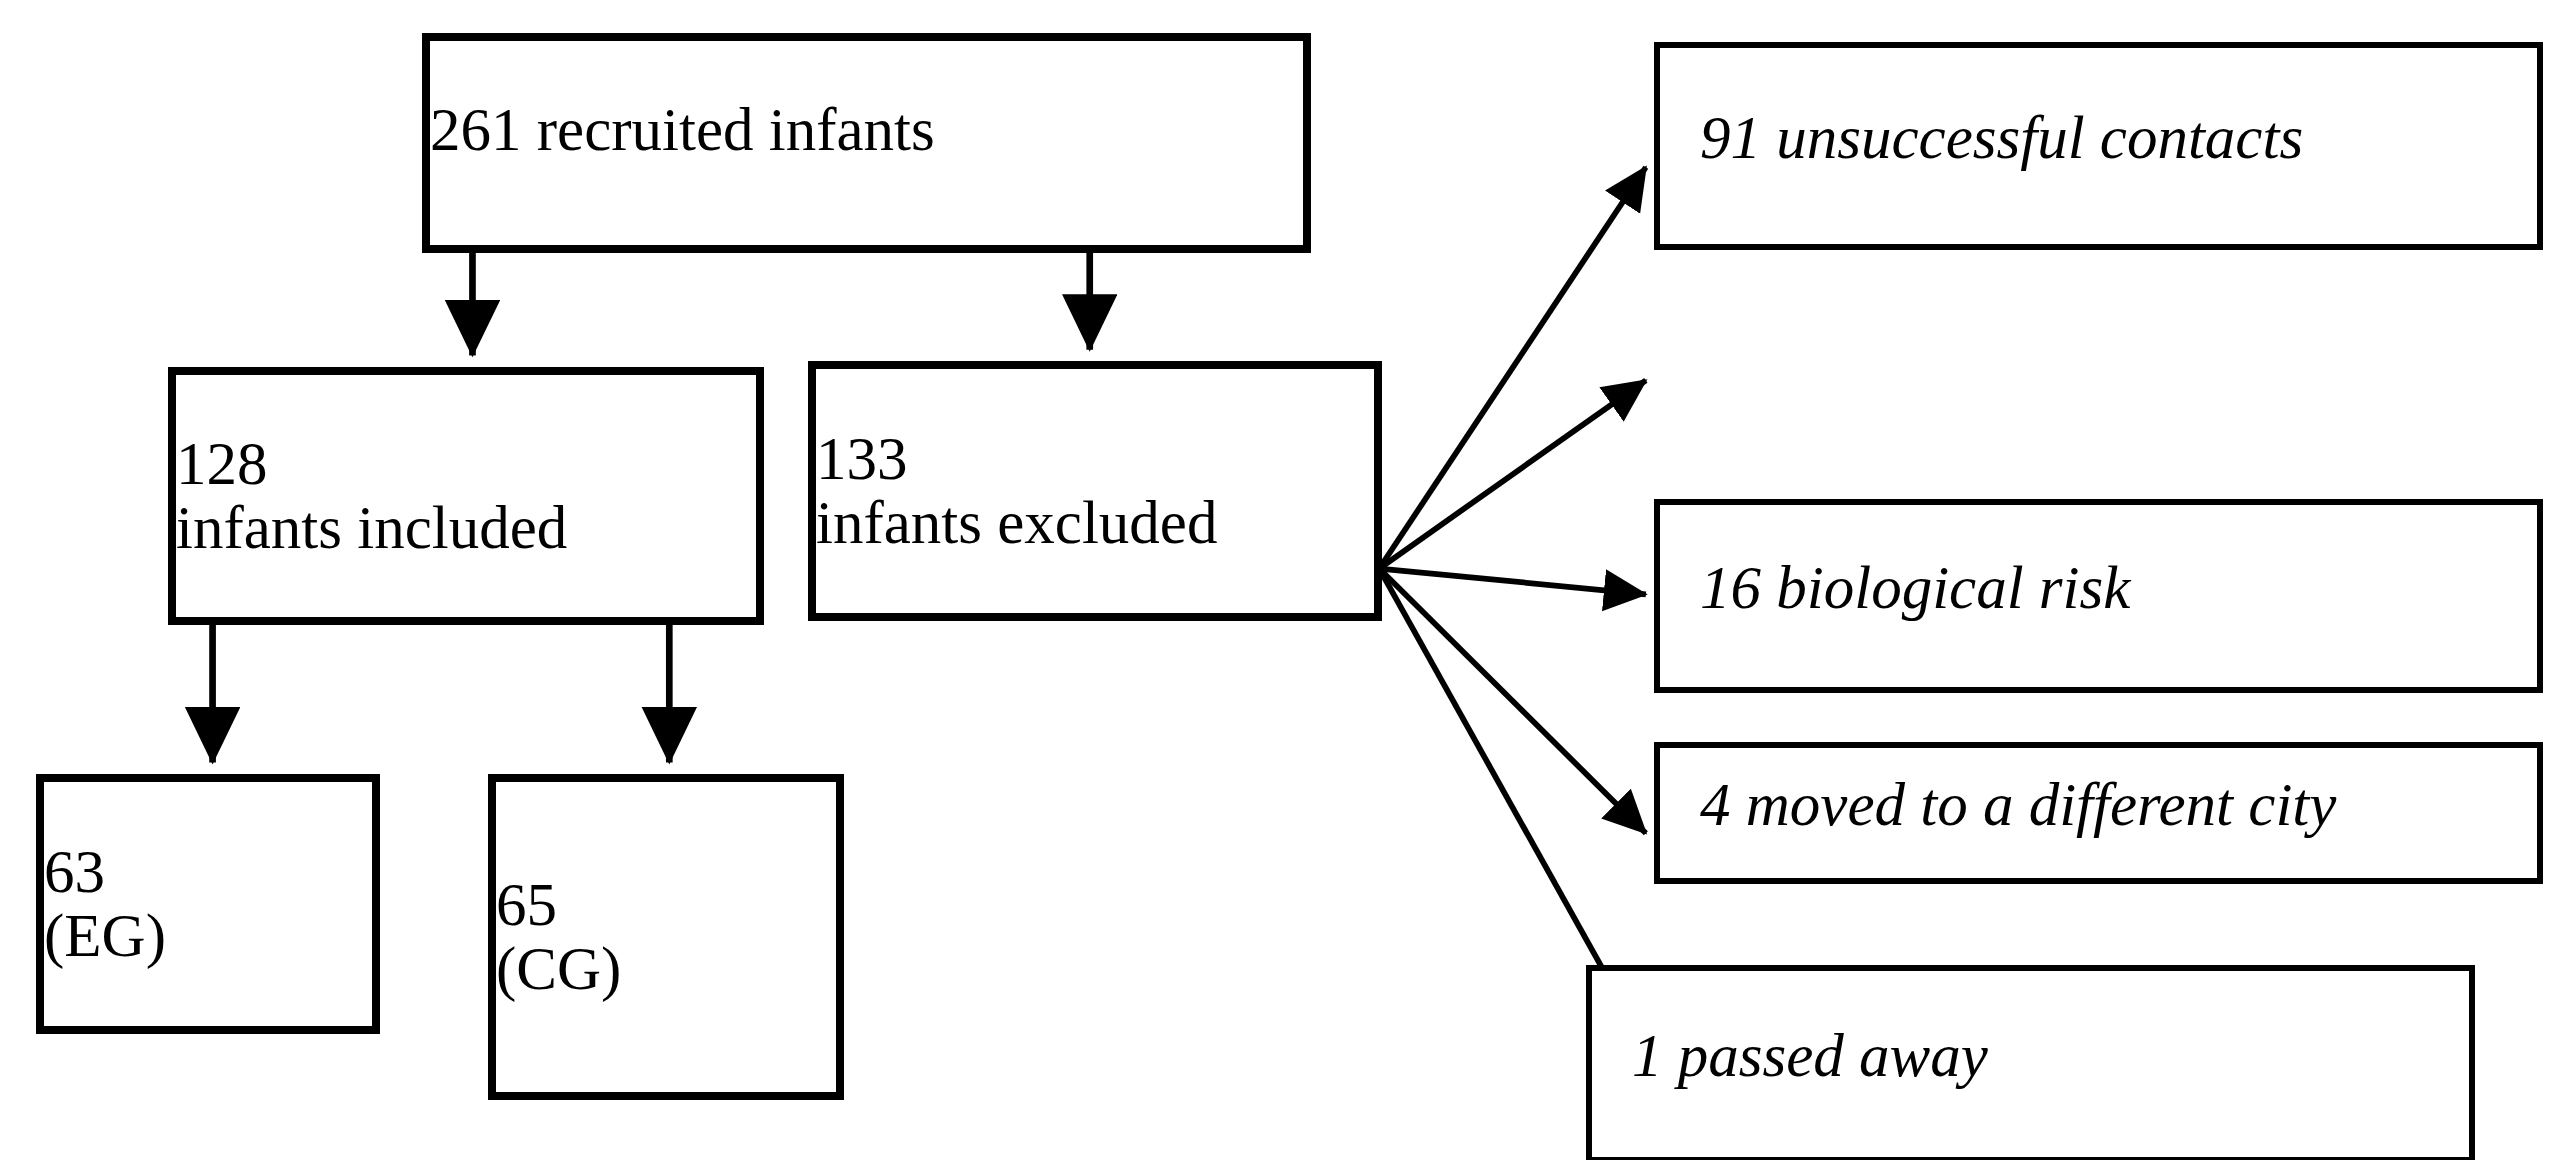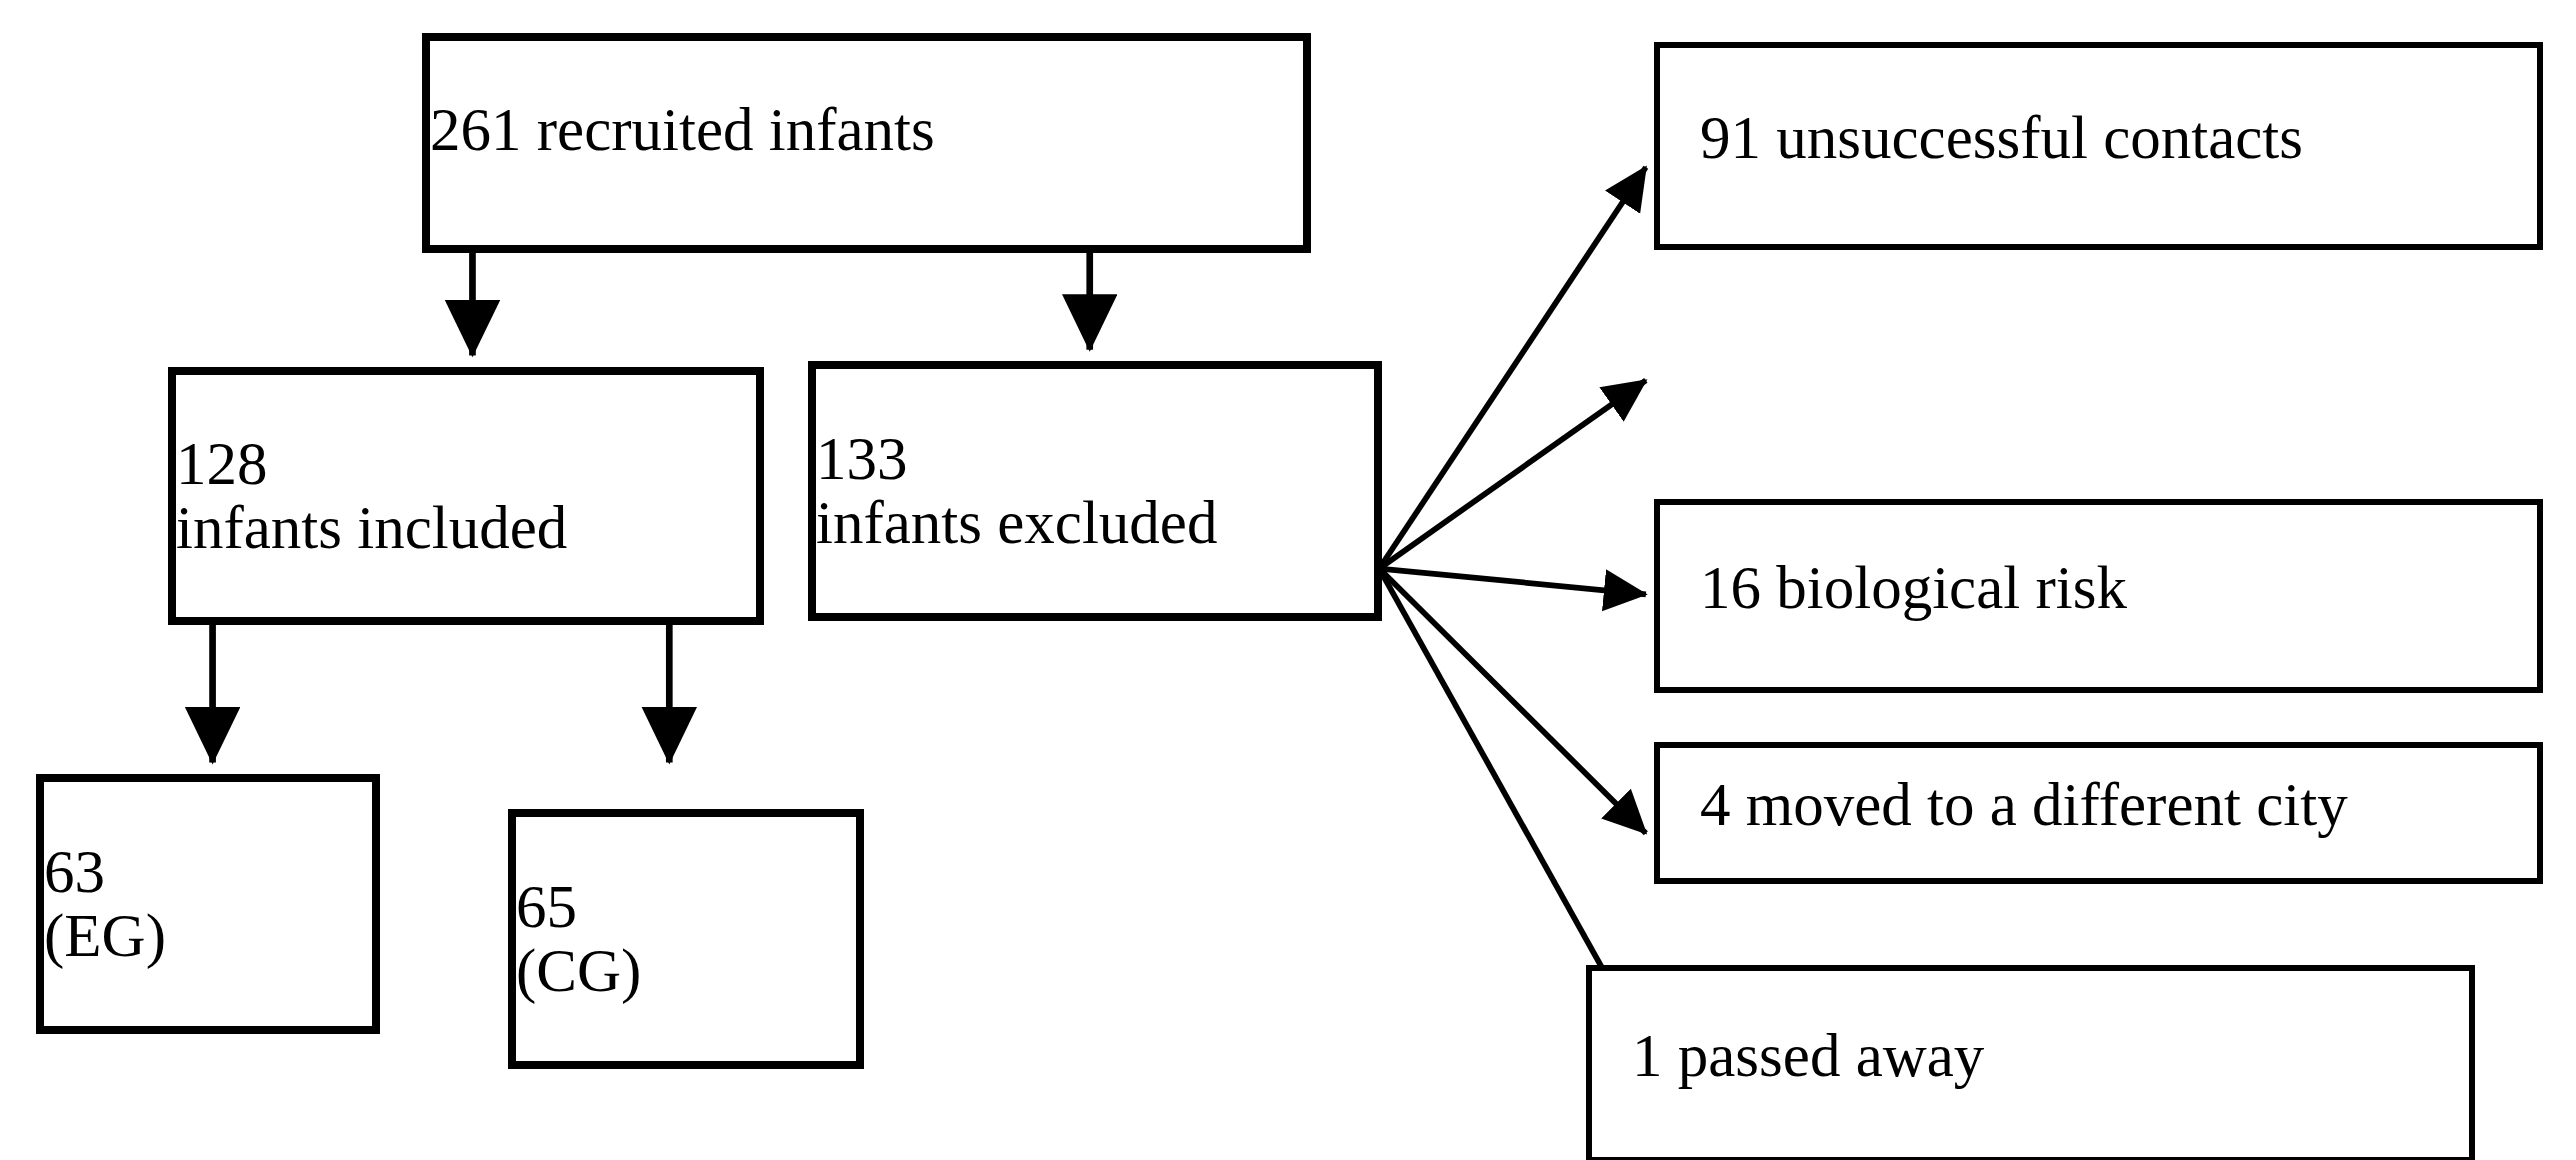--- a/index.html
+++ b/index.html
@@ -40,27 +40,28 @@
     line-height: 1.05;
     text-align: center;
   }
   .node.thin { border-width: 6.7px; }
   .node.two-line { }
   .node.left-text {
     align-items: flex-start;
     text-align: left;
     padding-left: 40px;
     padding-bottom: 15.3px;
+    font-style: italic;
   }
   
   #box-recruited { left: 422px; top: 32.5px;  width: 889px; height: 220px; padding-bottom: 25px; }
   #box-included  { left: 168px; top: 367px; width: 596px; height: 258px; }
   #box-excluded  { left: 808px; top: 361px; width: 574px; height: 260px; }
   #box-eg        { left: 36px;  top: 774px; width: 344px; height: 260px; }
-  #box-cg        { left: 508px; top: 774px; width: 356px; height: 260px; margin-top: 35px; }
+  #box-cg        { left: 488px; top: 774px; width: 356px; height: 326px; }
   #box-ex0 { left: 1654px; top: 42px;   width: 889px; height: 208px; }
   #box-ex1 { left: 1654px; top: 284px;  width: 889px; height: 170px; }
   #box-ex2 { left: 1654px; top: 499px;  width: 889px; height: 194px; }
   #box-ex3 { left: 1654px; top: 742px;  width: 889px; height: 142px; }
   #box-ex4 { left: 1586px; top: 965px; width: 889px; height: 198px; }
 </style>
 </head>
 <body>
 
 <div class="canvas">

